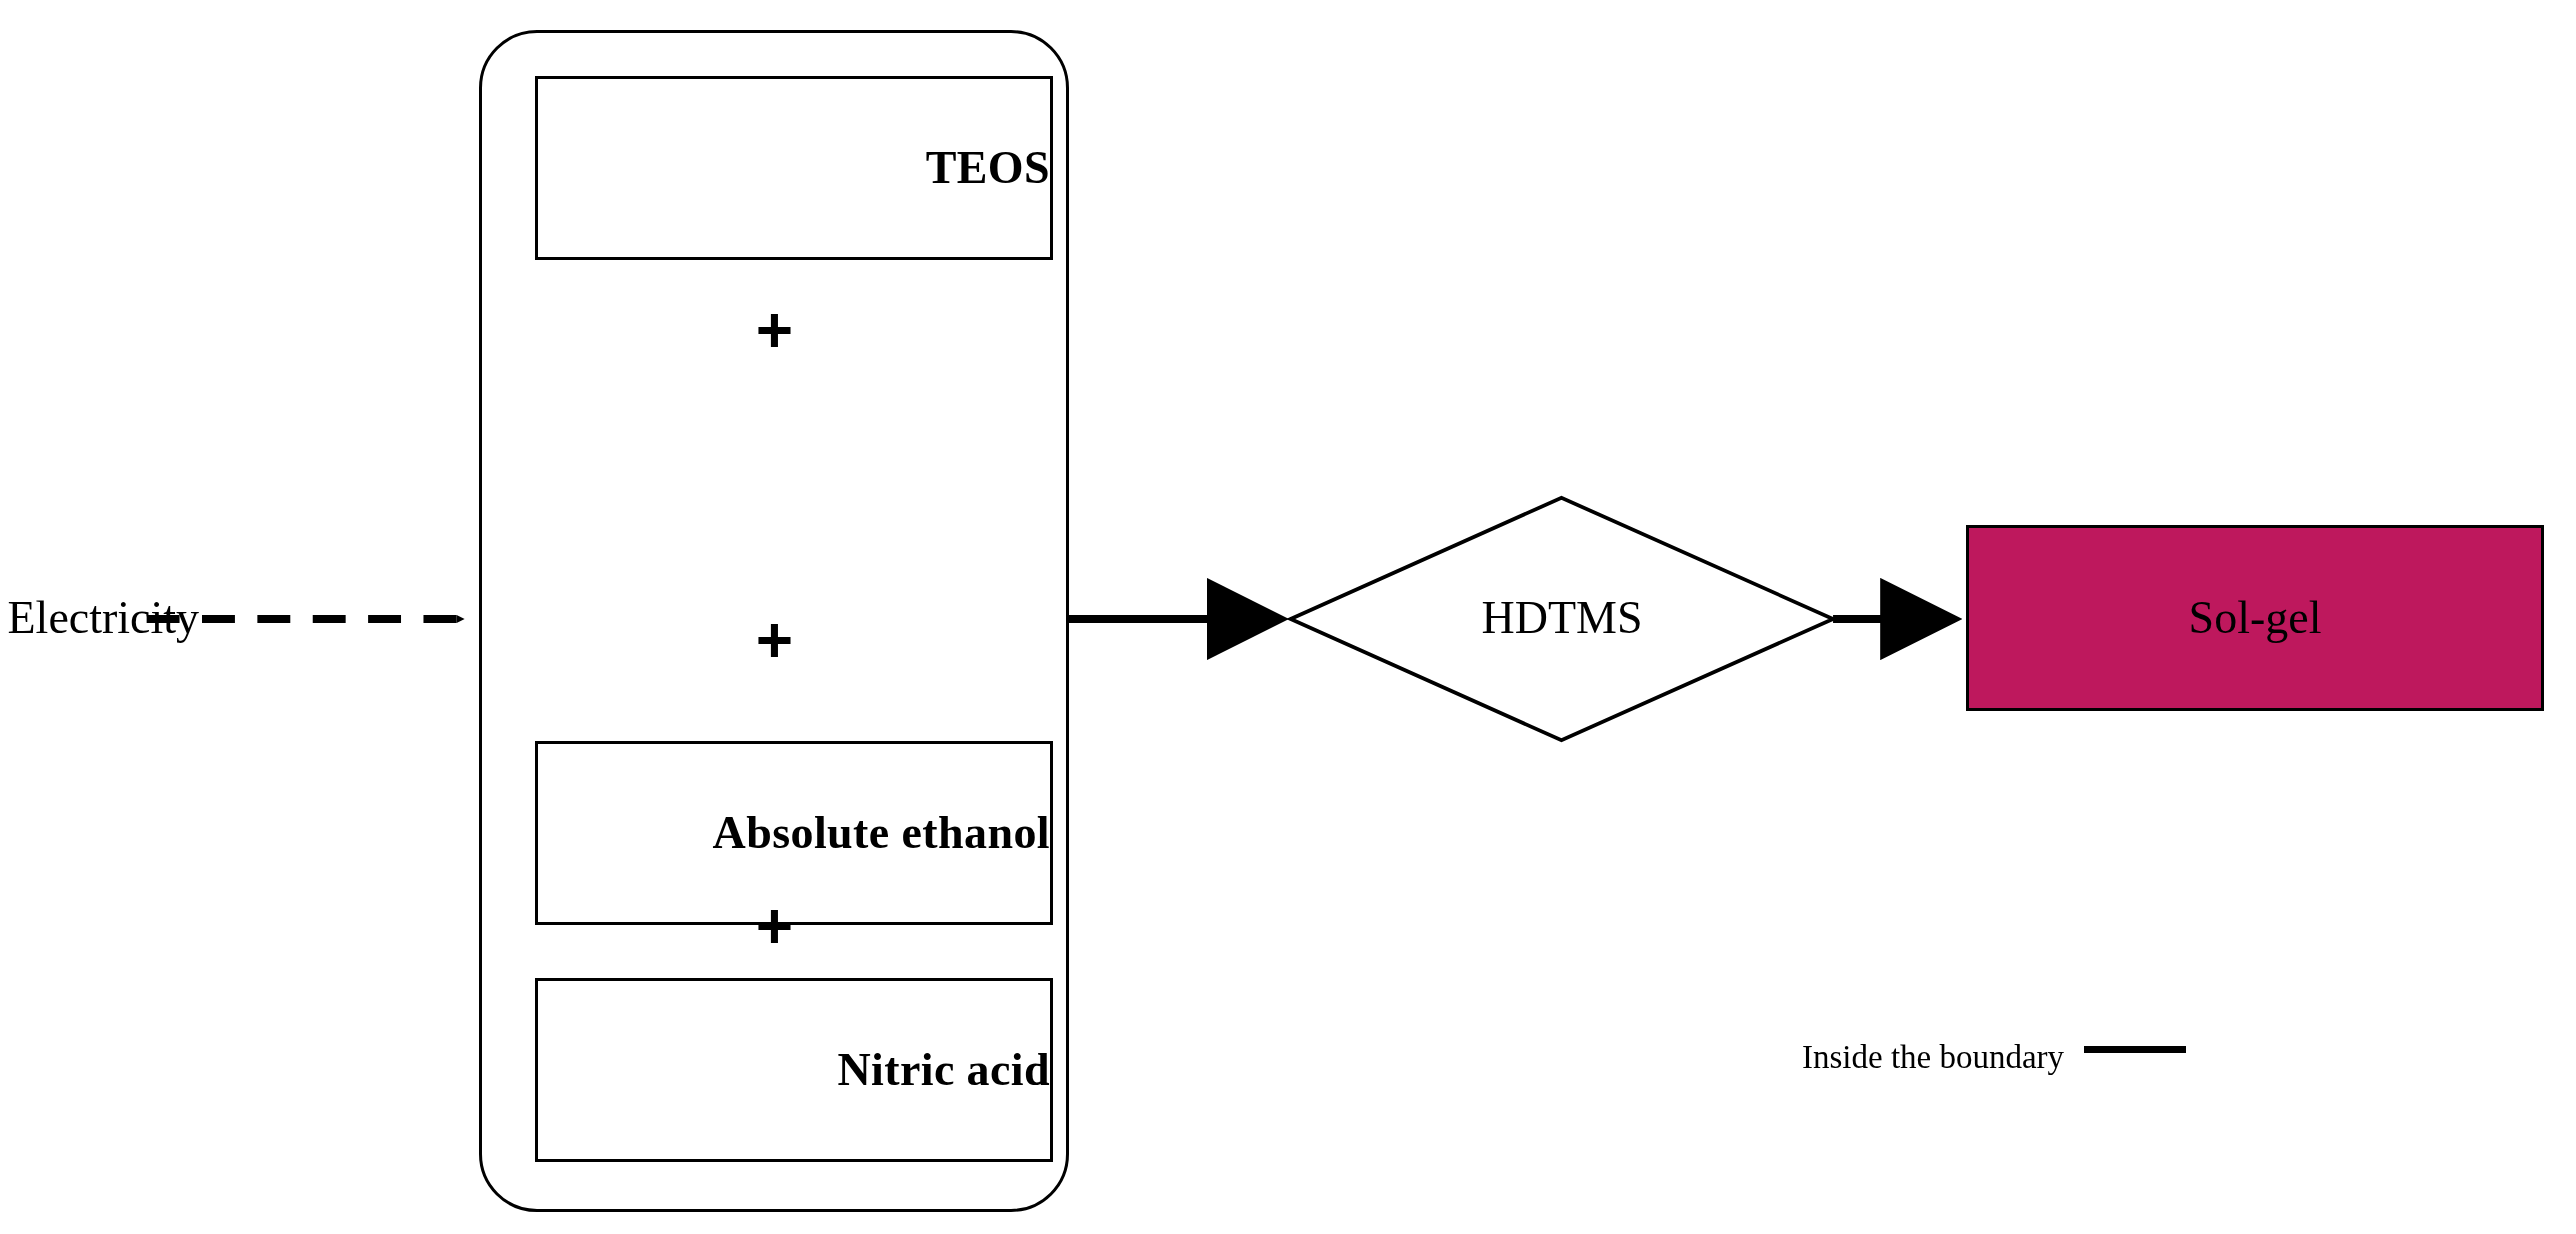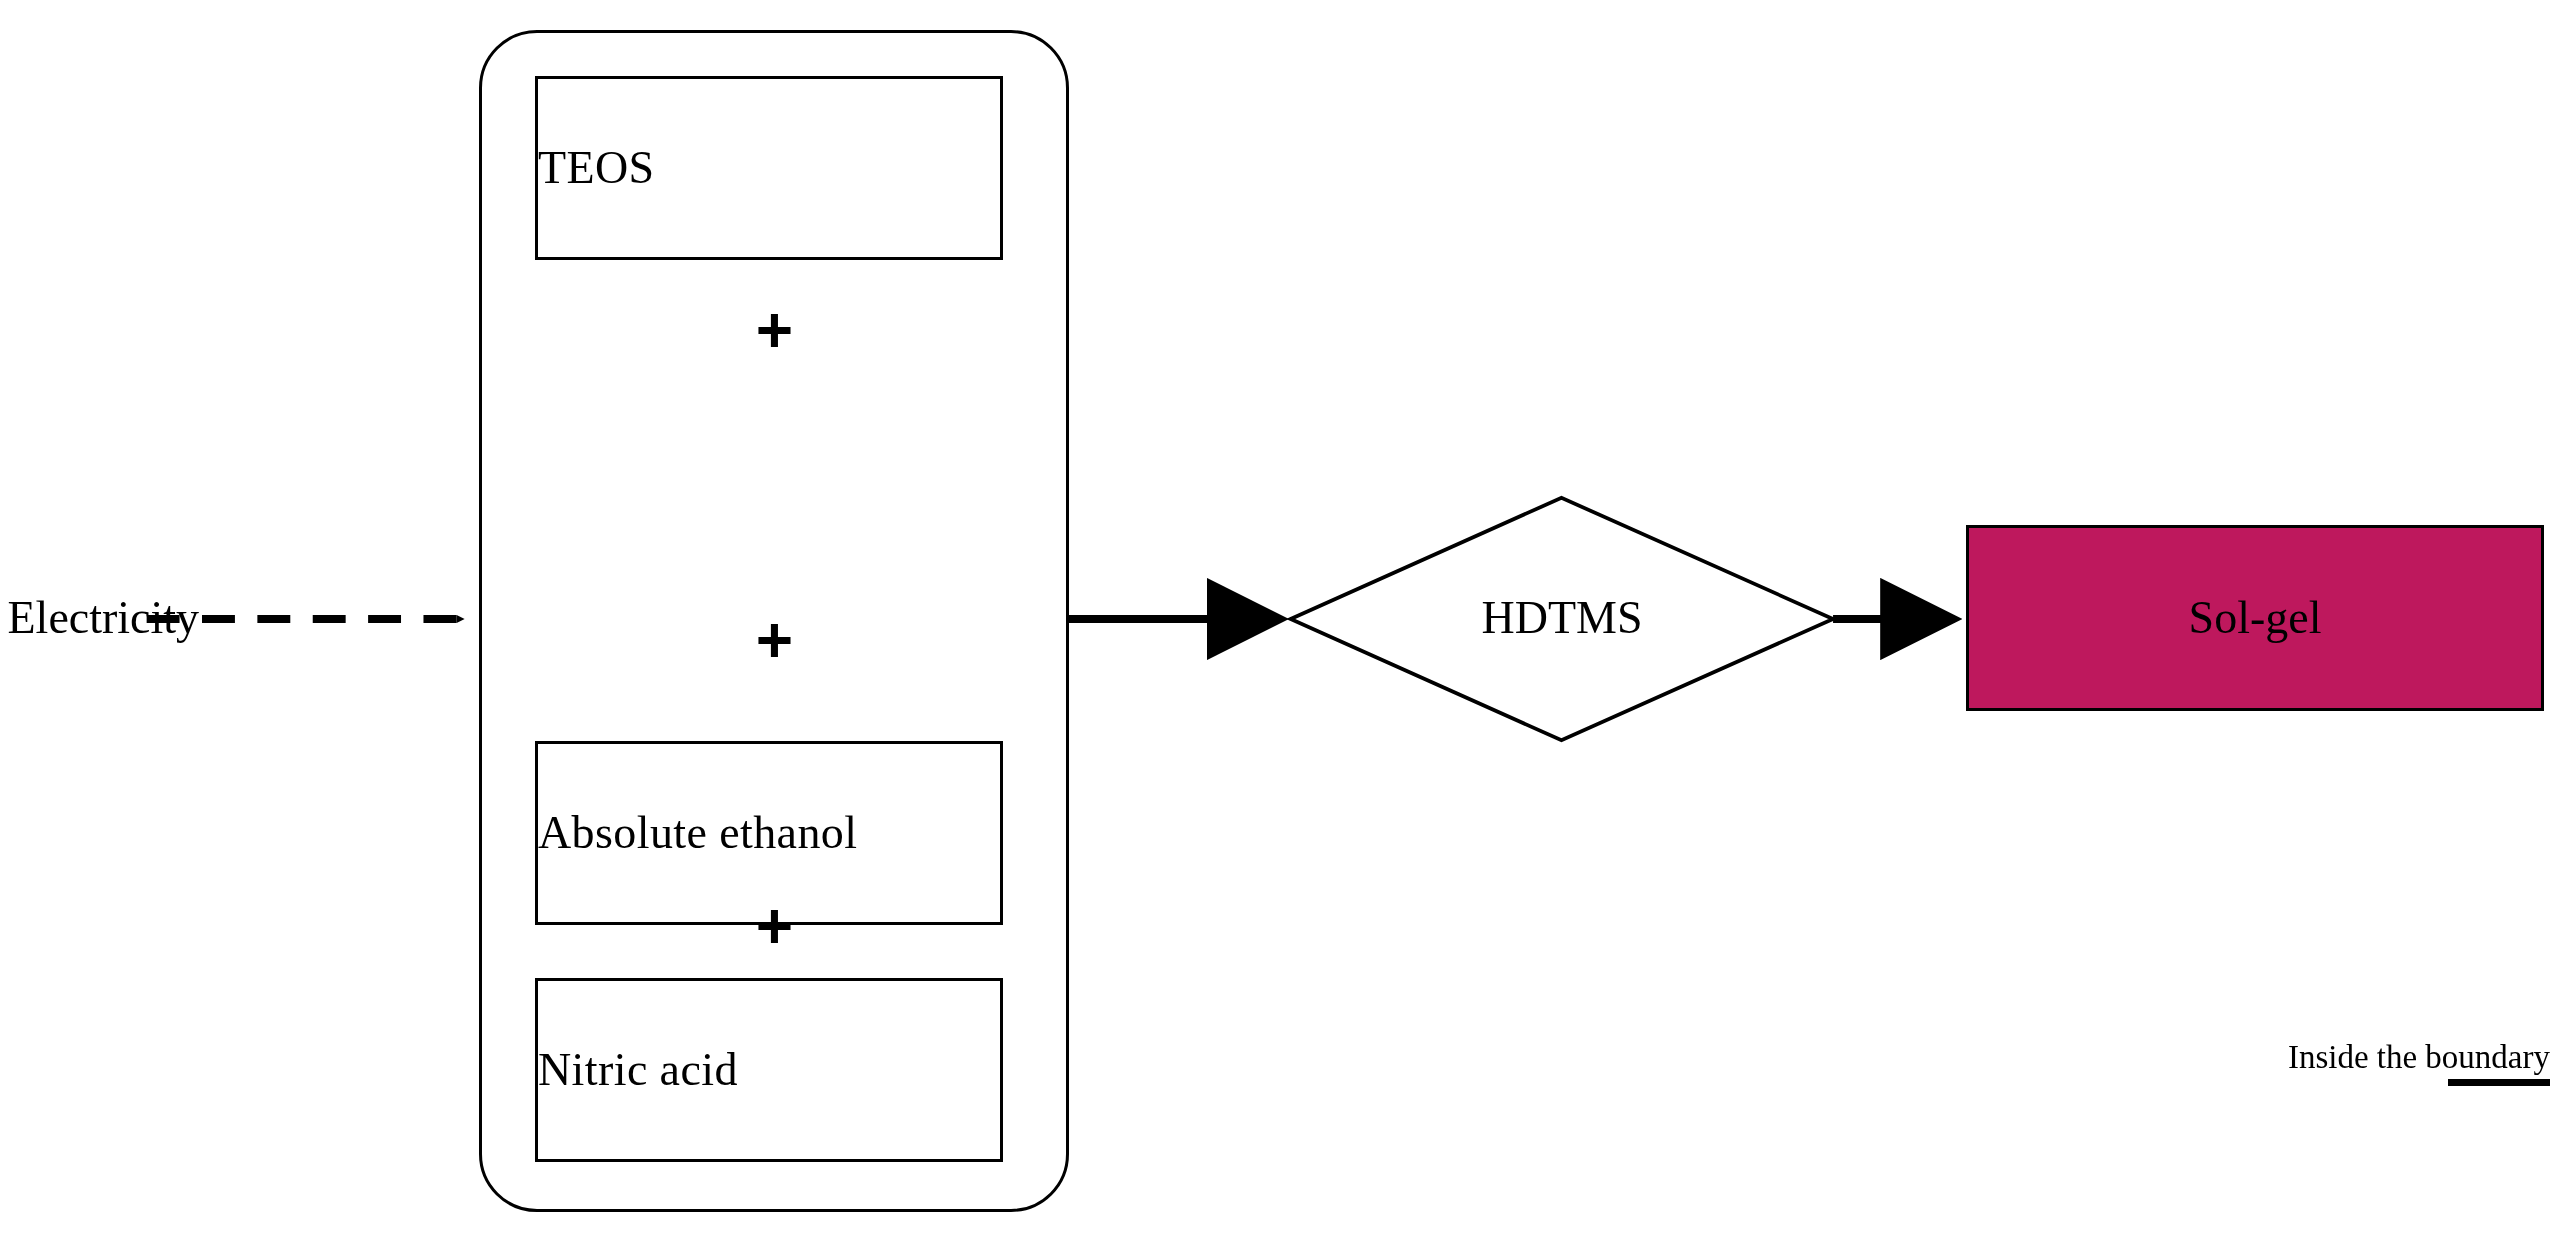--- a/index.html
+++ b/index.html
@@ -19,29 +19,30 @@
     border:3px solid #000;
     border-radius:58px;
     box-sizing:border-box;
     background:transparent;
   }
 
   
   .rbox{
     position:absolute;
     left:535px;
-    width:468px;
+    width:518px;
     height:184px;
     border:3px solid #000;
     box-sizing:border-box;
     background:#fff;
-    display:flex;align-items:center;justify-content:flex-start;
+    display:flex;align-items:center;justify-content:flex-end;
     font-size:46px;
     line-height:1;
     letter-spacing:0.4px;
+    font-weight:bold;
   }
   .rbox.b0{top:76px;}
   .rbox.b1{top:387px;}
   .rbox.b2{top:697px;margin-top:44px;}
   .rbox.b3{top:978px;}
 
   
   .plus{
     position:absolute;
     left:535px;width:479px;
@@ -91,23 +92,22 @@
   }
 
   
   .legend{
     position:absolute;
     left:1802px;top:1041px;
     width:748px;
   }
   .legend-row{
     display:flex;
-    align-items:flex-end;
+    align-items:flex-start;
     height:55px;
-    flex-direction:column;
   }
   .legend-label{
     font-size:33px;
     line-height:1;
     white-space:nowrap;
   }
   .legend-sample{
     margin-left:19.5px;
     width:102px;
     height:15px;

